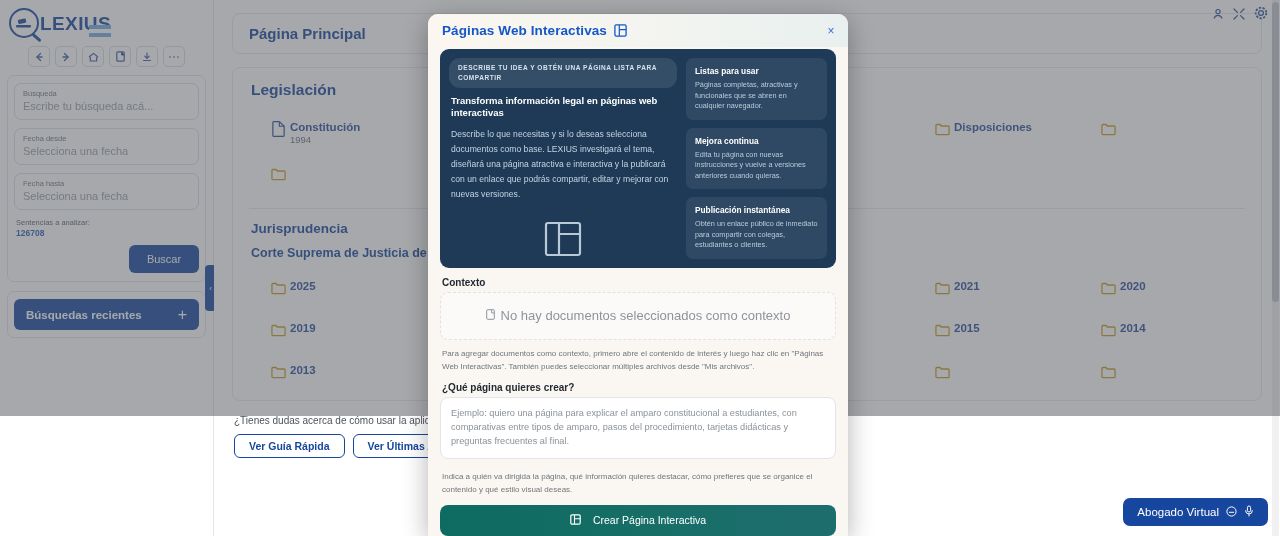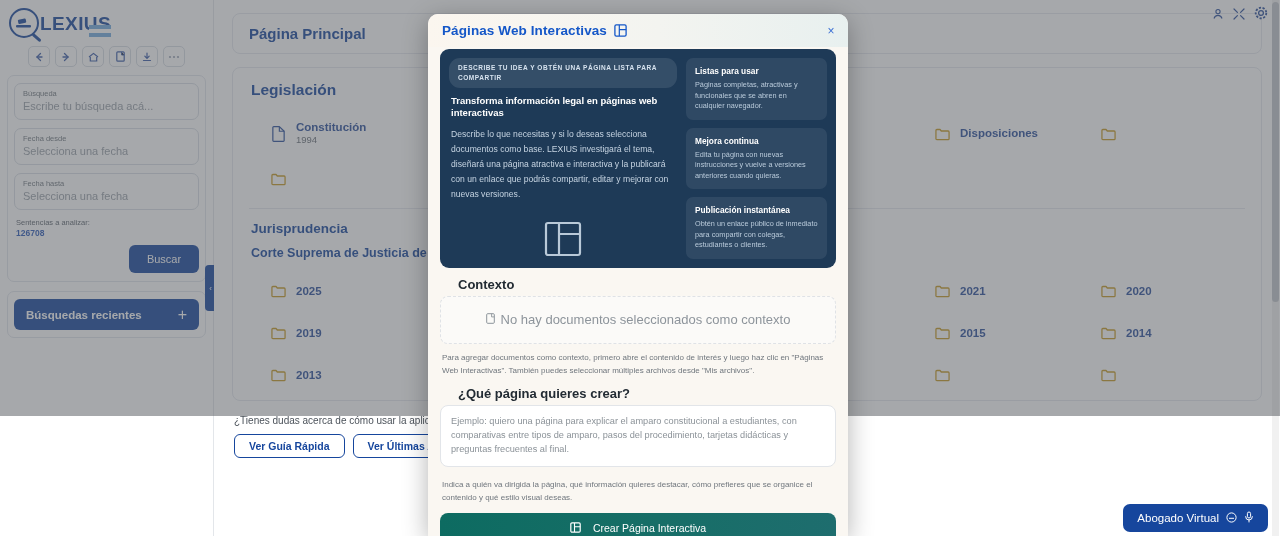--- a/index.html
+++ b/index.html
@@ -92,39 +92,39 @@
   }
   .card-block {
     border: 1px solid #e6e9ee; border-radius: 8px; margin-top: 13px;
     padding: 11px 16px;
   }
   .page-title { font-size: 15px; font-weight: 700; color: #16469d; }
   .section-title { font-size: 15.5px; font-weight: 700; color: #16469d; margin: 2px 0 12px 2px; }
   .sub-title { font-size: 13.5px; font-weight: 700; color: #16469d; margin: 2px 0 10px 2px; }
   .grid6 { display: grid; grid-template-columns: repeat(6, 1fr); }
   .item {
-    display: flex; align-items: center; gap: 10px; padding: 10px 4px 10px 22px;
+    display: flex; align-items: flex-start; gap: 4px; padding: 10px 4px 10px 22px;
     min-height: 42px;
   }
   .item-label { font-size: 11.5px; font-weight: 700; color: #2a4f9c; line-height: 13px; }
   .item-sub { font-size: 9.5px; color: #6a7179; font-weight: 400; line-height: 12px; }
   .ico { flex: none; width: 15px; height: 16px; }
 
   .divider { height: 1px; background: #e6e9ee; margin: 6px 0 0 0; }
 
   .footer-note { font-size: 10px; color: #4b525a; margin: 14px 0 8px 2px; }
   .footer-btns { display: flex; gap: 8px; margin-left: 2px; }
   .foot-btn {
     border: 1px solid #16469d; color: #16469d; background: #fff;
     border-radius: 6px; padding: 5px 14px; font-size: 10.5px; font-weight: 700;
     font-family: "Liberation Sans", sans-serif;
   }
 
   .abogado-btn {
-    position: absolute; right: 12px; bottom: 4px;
+    position: absolute; right: 12px; bottom: 10px;
     background: #16469d; color: #fff; border: none; border-radius: 7px;
     height: 28px; padding: 0 14px; display: flex; align-items: center; gap: 7px;
     font-size: 11.5px; font-family: "Liberation Sans", sans-serif;
   }
 
   
   .scrolltrack {
     position: absolute; right: 1px; top: 0; width: 7px; height: 536px; background: #f1f1f1;
   }
   .scrollthumb {
@@ -177,21 +177,21 @@
     font-size: 8.6px; color: #c6d4e2; line-height: 15px; margin: 8px 0 0 2px;
   }
   .hero-art { display: flex; justify-content: center; margin-top: 18px; }
   .hero-cards { flex: 1; display: flex; flex-direction: column; gap: 8px; }
   .hcard {
     background: rgba(255,255,255,.08); border-radius: 7px; padding: 7px 9px 8px 9px;
   }
   .hcard-t { font-size: 8.3px; font-weight: 700; color: #fff; line-height: 12px; }
   .hcard-d { font-size: 7.3px; color: #bacbdb; line-height: 10.5px; margin-top: 3px; }
 
-  .lbl { font-size: 13px; font-weight: 700; color: #222b33; margin: 9px 0 4px 18px; }
+  .lbl { font-size: 10px; font-weight: 700; color: #222b33; margin: 9px 0 4px 2px; }
   .ctx-box {
     border: 1px dashed #dfe2e6; border-radius: 8px; background: #fbfaf8;
     height: 48px; display: flex; align-items: center; justify-content: center;
     gap: 6px; color: #8d949b; font-size: 13px;
   }
   .hint { font-size: 8px; color: #6f767d; line-height: 13px; margin: 7px 2px 0 2px; }
   .ta {
     width: 100%; height: 62px; border: 1px solid #e2e5e9; border-radius: 8px;
     background: #fff; padding: 8px 10px; font-size: 9.2px; color: #8b9298;
     line-height: 14px; resize: none; font-family: "Liberation Sans", sans-serif;

